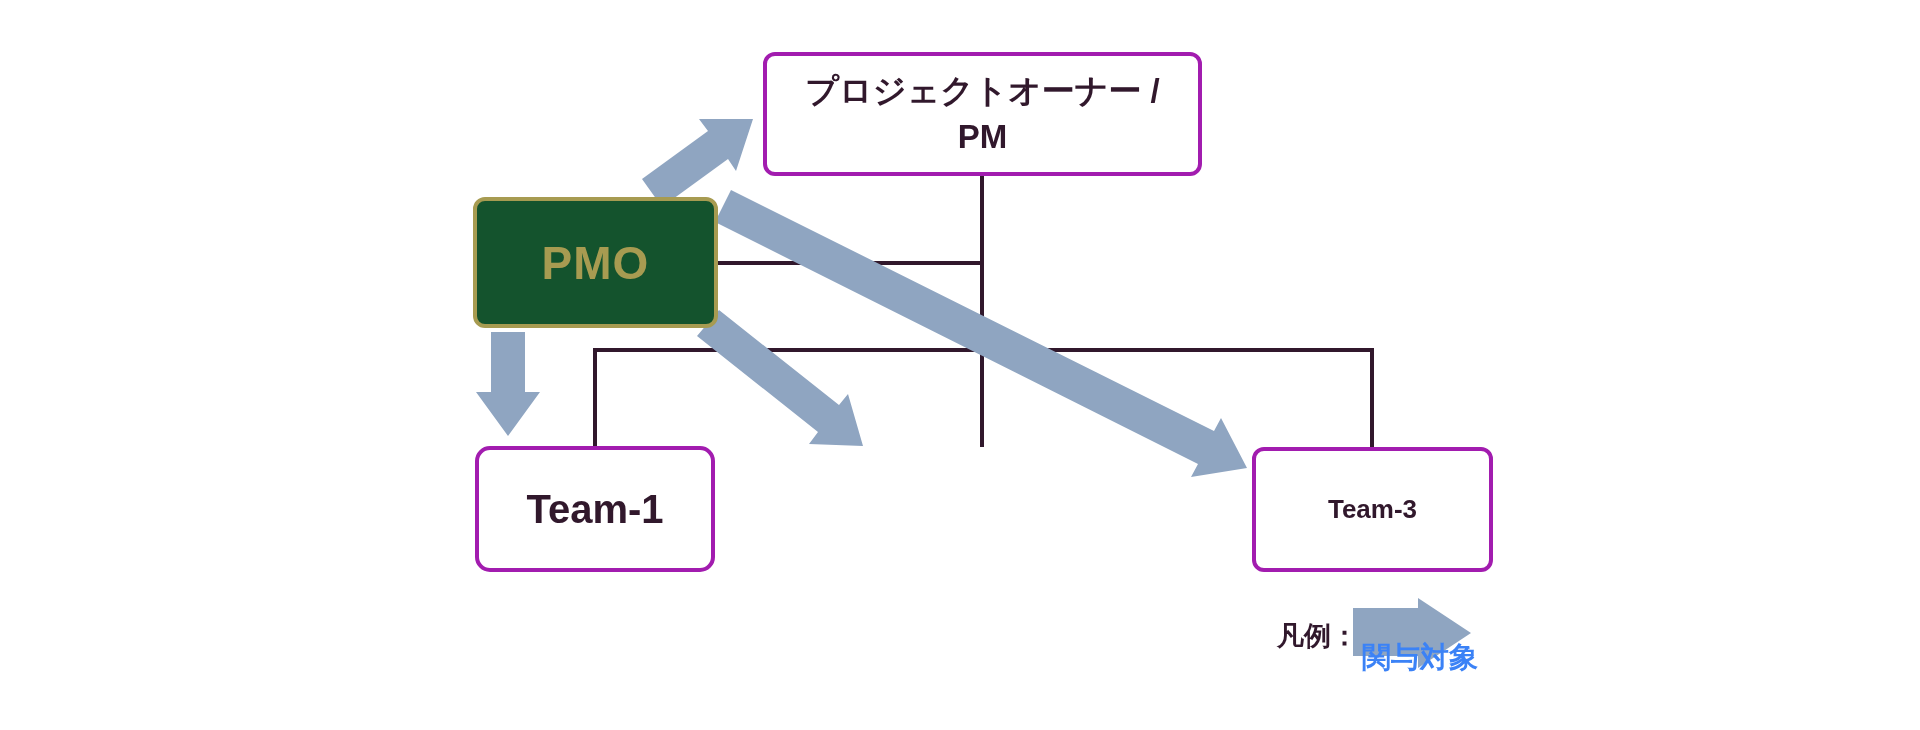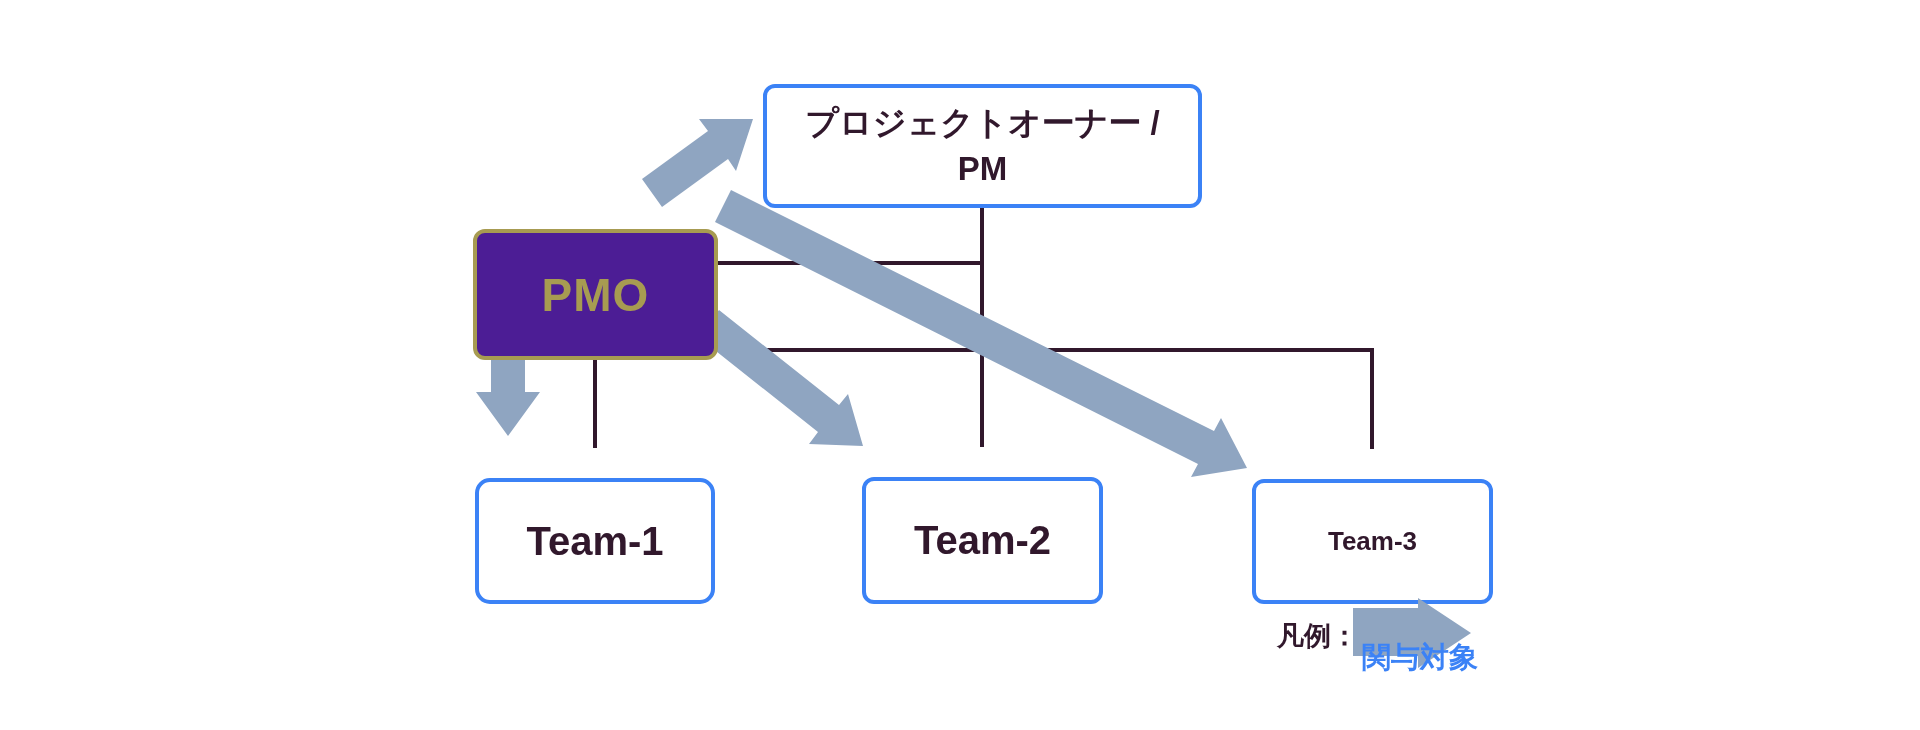--- a/index.html
+++ b/index.html
@@ -21,37 +21,36 @@
     top: 0;
   }
   .node {
     position: absolute;
     display: flex;
     flex-direction: column;
     align-items: center;
     justify-content: center;
     text-align: center;
     background: #ffffff;
-    border: 4px solid #3b82f6;
+    border: 4px solid #a21caf;
     border-radius: 12px;
     color: #31182c;
     font-weight: 700;
     box-sizing: border-box;
     z-index: 2;
-    margin-top: 32px;
   }
   .node .node-label { white-space: pre; }
   #pm-box {
     left: 763px; top: 52px; width: 439px; height: 124px;
     font-size: 33px; line-height: 46px;
   }
   #pmo-box {
     left: 473px; top: 197px; width: 245px; height: 131px;
     border-color: #a79b51;
-    background: #4c1d95;
+    background: #14532d;
     color: #a79b51;
     font-size: 46px;
     letter-spacing: 1px;
   }
   #team1-box { left: 475px; top: 446px; width: 240px; height: 126px; font-size: 40px; border-radius: 15px; }
   #team2-box { left: 862px; top: 445px; width: 241px; height: 127px; font-size: 40px; }
   #team3-box { left: 1252px; top: 447px; width: 241px; height: 125px; font-size: 26px; }
 
   .connector { stroke: #31182c; stroke-width: 4; }
   .blue-arrow { fill: #8fa5c1; }
@@ -115,23 +114,20 @@
   </div>
 
   <div class="node" id="pmo-box">
     <div class="node-label">PMO</div>
   </div>
 
   <div class="node" id="team1-box">
     <div class="node-label">Team-1</div>
   </div>
 
-  <div class="node" id="team2-box">
-    <div class="node-label">Team-2</div>
-  </div>
 
   <div class="node" id="team3-box">
     <div class="node-label">Team-3</div>
   </div>
 
   <div class="legend">
     <span class="legend-prefix">凡例：</span>
     <svg class="legend-arrow-svg" width="124" height="74" viewBox="0 0 124 74">
       <polygon class="blue-arrow" points="2,10 67,10 67,0 120,35 67,70 67,58 2,58"></polygon>
     </svg>

